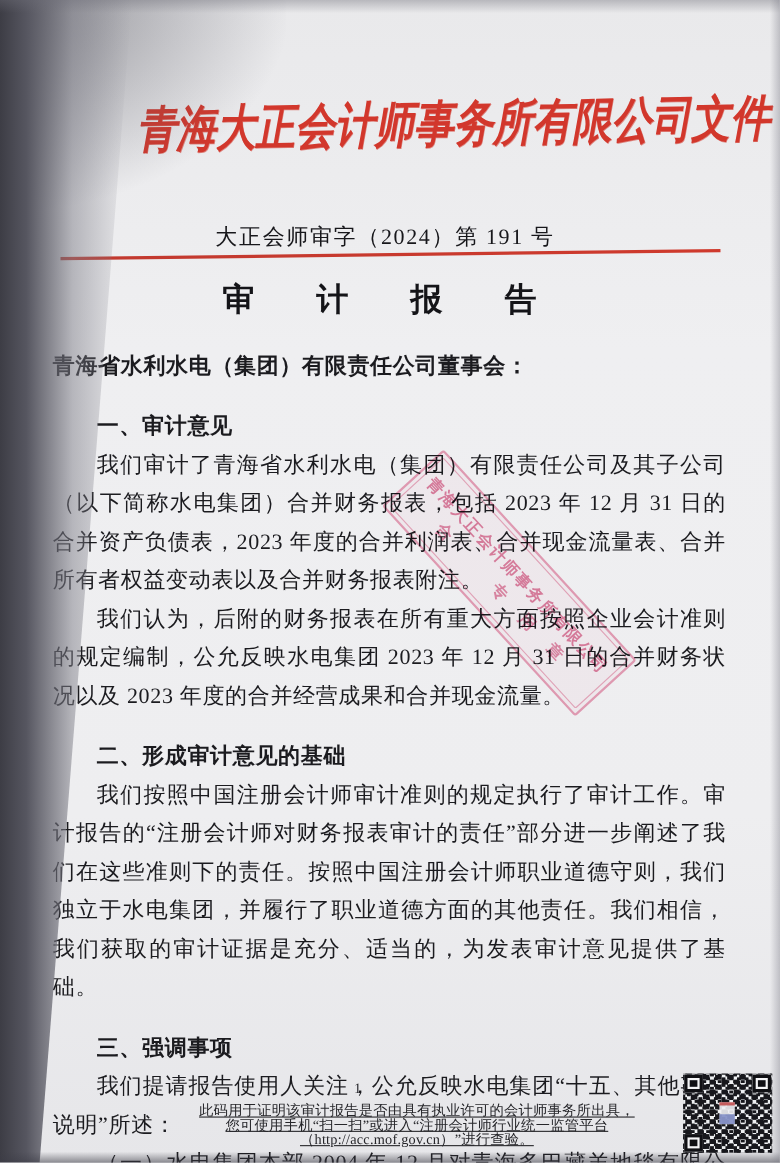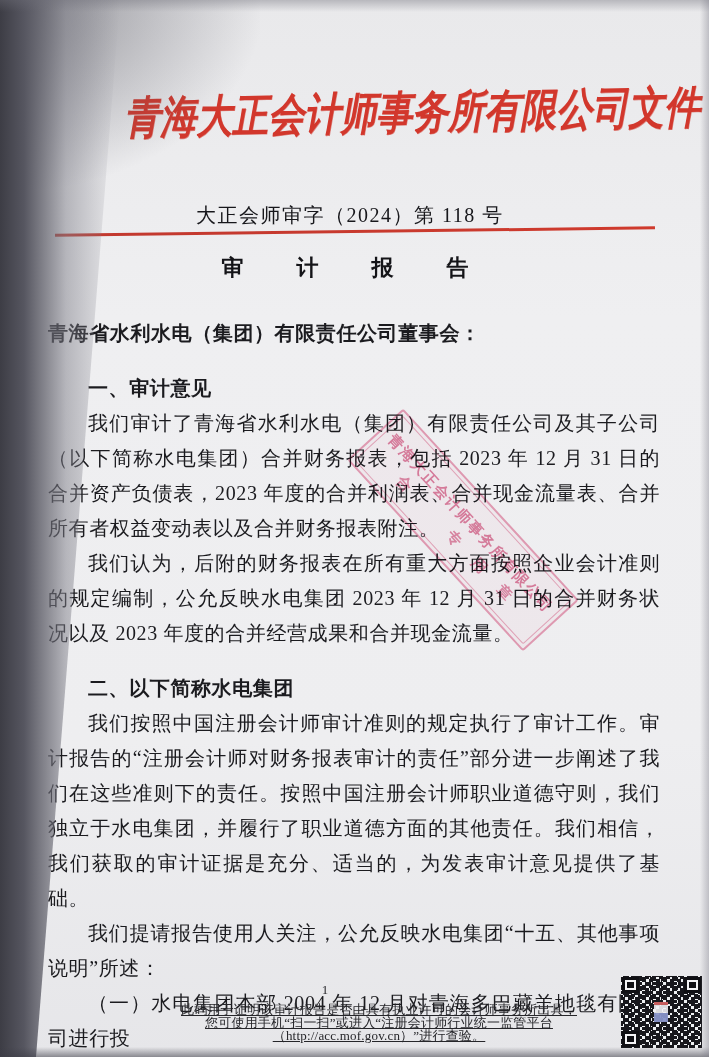--- a/index.html
+++ b/index.html
@@ -33,21 +33,21 @@
     position:absolute;top:202px;left:0;width:700px;text-align:center;
     font-size:20px;letter-spacing:1.5px;color:#17171b;
   }
   .red-rule{
     position:absolute;top:230px;left:55px;width:600px;height:3.2px;
     background:linear-gradient(90deg,#c1392f,#cf3a2d);
     transform:rotate(-.7deg);
   }
   .report-title{
     position:absolute;top:253px;left:0;width:704px;text-align:center;
-    font-size:22px;font-weight:bold;color:#141418;
+    font-size:29px;font-weight:bold;color:#141418;
     letter-spacing:14px;white-space:pre;
   }
   .body-flow{
     position:absolute;top:316px;left:48px;width:612px;
     font-size:20px;line-height:35px;text-align:justify;
     letter-spacing:.6px;color:#1b1b1f;
   }
   .addressee{font-weight:bold;}
   .sec-heading{font-weight:bold;text-indent:2em;margin-top:20px;}
   .para{text-indent:2em;margin:0;}
@@ -95,33 +95,34 @@
   .qr .qr-center{position:absolute;left:33px;top:26px;width:14px;height:20px;background:rgba(240,240,244,.9);
     box-shadow:inset 0 3px 0 rgba(190,60,60,.8), inset 0 -9px 0 rgba(60,80,170,.55);}
 </style>
 </head>
 <body>
 
 <div class="scan">
 
   <div class="letterhead">青海大正会计师事务所有限公司文件</div>
 
-  <div class="doc-number">大正会师审字（2024）第 118 号</div>
+  <div class="doc-number">大正会师审字（2024）第 191 号</div>
 
   <div class="red-rule"></div>
 
   <div class="report-title">审  计  报  告</div>
 
   <div class="body-flow">
     <div class="addressee">青海省水利水电（集团）有限责任公司董事会：</div>
     <div class="sec-heading">一、审计意见</div>
     <p class="para">我们审计了青海省水利水电（集团）有限责任公司及其子公司（以下简称水电集团）合并财务报表，包括 2023 年 12 月 31 日的合并资产负债表，2023 年度的合并利润表、合并现金流量表、合并所有者权益变动表以及合并财务报表附注。</p>
     <p class="para">我们认为，后附的财务报表在所有重大方面按照企业会计准则的规定编制，公允反映水电集团 2023 年 12 月 31 日的合并财务状况以及 2023 年度的合并经营成果和合并现金流量。</p>
-    <div class="sec-heading">二、以下简称水电集团</div>
+    <div class="sec-heading">二、形成审计意见的基础</div>
     <p class="para">我们按照中国注册会计师审计准则的规定执行了审计工作。审计报告的“注册会计师对财务报表审计的责任”部分进一步阐述了我们在这些准则下的责任。按照中国注册会计师职业道德守则，我们独立于水电集团，并履行了职业道德方面的其他责任。我们相信，我们获取的审计证据是充分、适当的，为发表审计意见提供了基础。</p>
+    <div class="sec-heading">三、强调事项</div>
     <p class="para">我们提请报告使用人关注，公允反映水电集团“十五、其他事项说明”所述：</p>
     <p class="para">（一）水电集团本部 2004 年 12 月对青海多巴藏羊地毯有限公司进行投</p>
   </div>
 
   <div class="seal">
     <div class="seal-band">
       <div class="seal-inner"></div>
       <div class="seal-line1">青海大正会计师事务所有限公司</div>
       <div class="seal-line2">合　专用章</div>
     </div>

